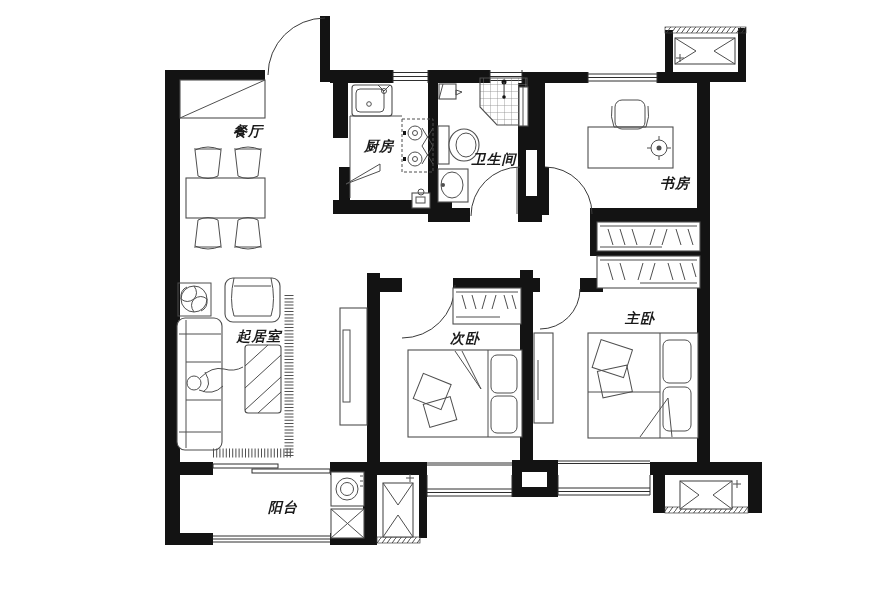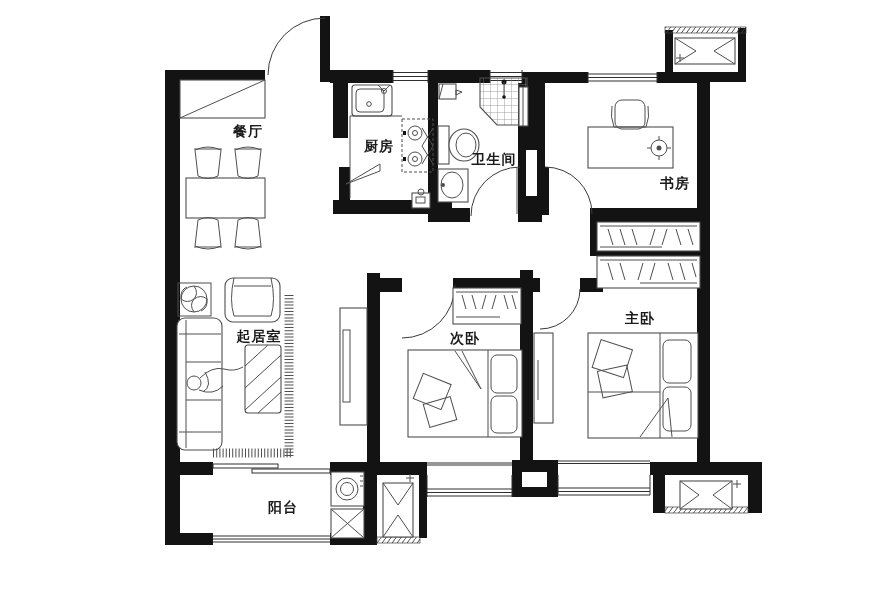--- a/index.html
+++ b/index.html
@@ -1,17 +1,17 @@
 <!DOCTYPE html>
 <html><head>
 <meta charset="utf-8">
 <style>
   html,body{margin:0;padding:0;background:#ffffff;}
   .canvas{position:relative;width:829px;height:604px;background:#ffffff;overflow:hidden;
-          font-family:"Liberation Sans","DejaVu Sans",sans-serif;}
+          font-family:"Liberation Sans","DejaVu Sans",sans-serif;font-style:italic;}
   svg{position:absolute;left:0;top:0;}
   text.room-label{font-size:14px;font-weight:bold;fill:#1a1a1a;letter-spacing:1px;
                   font-family:"Liberation Sans","DejaVu Sans",sans-serif;}
   .wall{fill:#131313;stroke:none;}
   .thin{stroke:#2e2e2e;stroke-width:1;fill:none;}
   .furn{stroke:#4f4f4f;stroke-width:1.1;fill:#ffffff;}
   .furnline{stroke:#4f4f4f;stroke-width:1;fill:none;}
   .arc{stroke:#3a3a3a;stroke-width:1;fill:none;}
 </style>
 </head>

